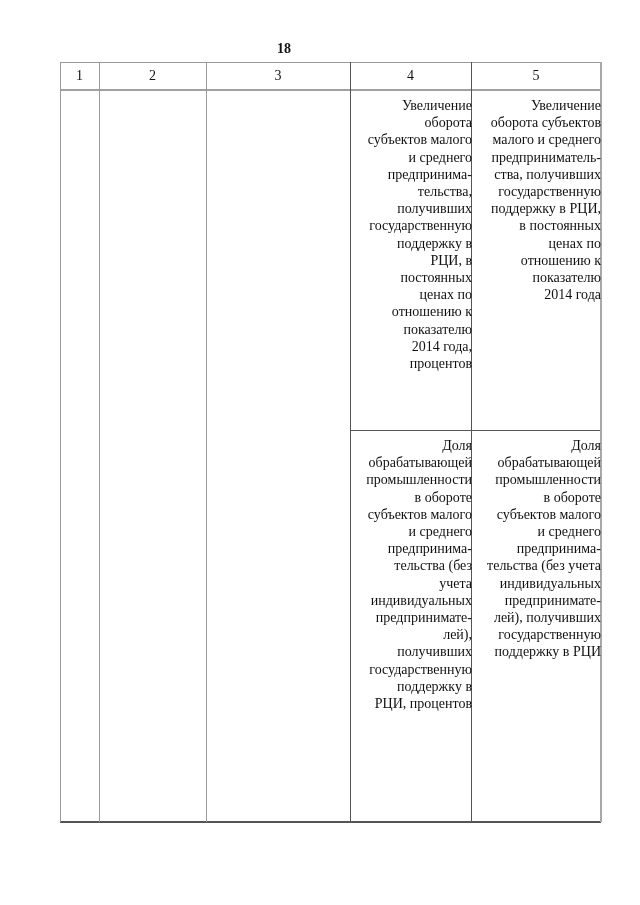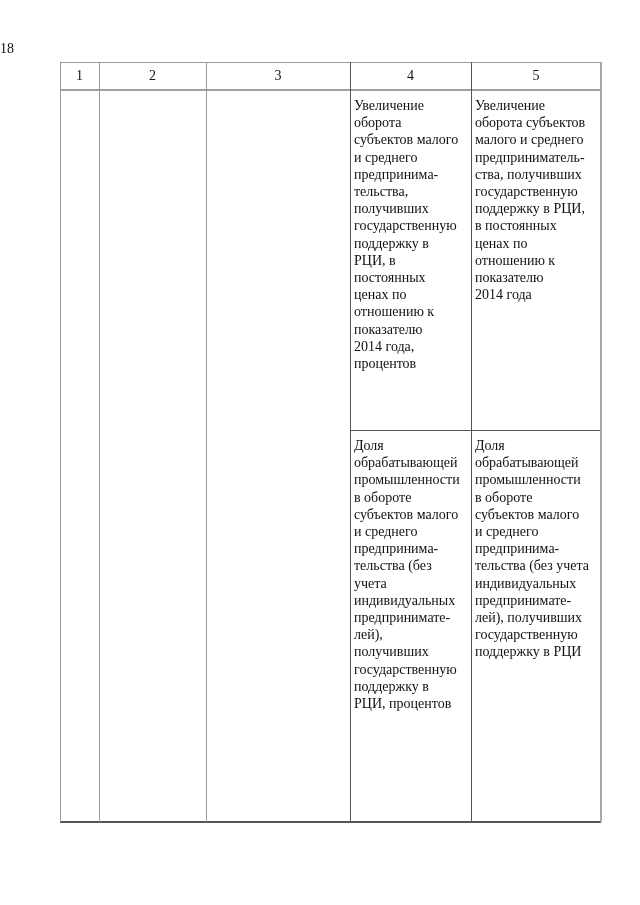--- a/index.html
+++ b/index.html
@@ -13,22 +13,24 @@
     position: relative;
     overflow: hidden;
     font-family: "Liberation Serif", "DejaVu Serif", serif;
     color: #111;
   }
   .page-number {
     position: absolute;
     left: 0;
     width: 568px;
     top: 41px;
+    text-align: center;
     font-size: 14px;
     line-height: 16px;
+    font-weight: bold;
   }
   .tbl {
     position: absolute;
     left: 60px;
     top: 62px;
     width: 541px;
     height: 760px;
   }
   .hline, .vline {
     position: absolute;
@@ -44,20 +46,21 @@
     height: 27px;
     line-height: 27px;
     text-align: center;
     font-size: 14px;
   }
   .cell-text {
     position: absolute;
     font-size: 14px;
     line-height: 17.2px;
     white-space: pre-line;
+    text-align: right;
   }
 </style>
 </head>
 <body>
 
 <div class="page-number">18</div>
 
 <div class="tbl">
 
   <div class="hline" style="left:0;top:0;width:541px;"></div>

